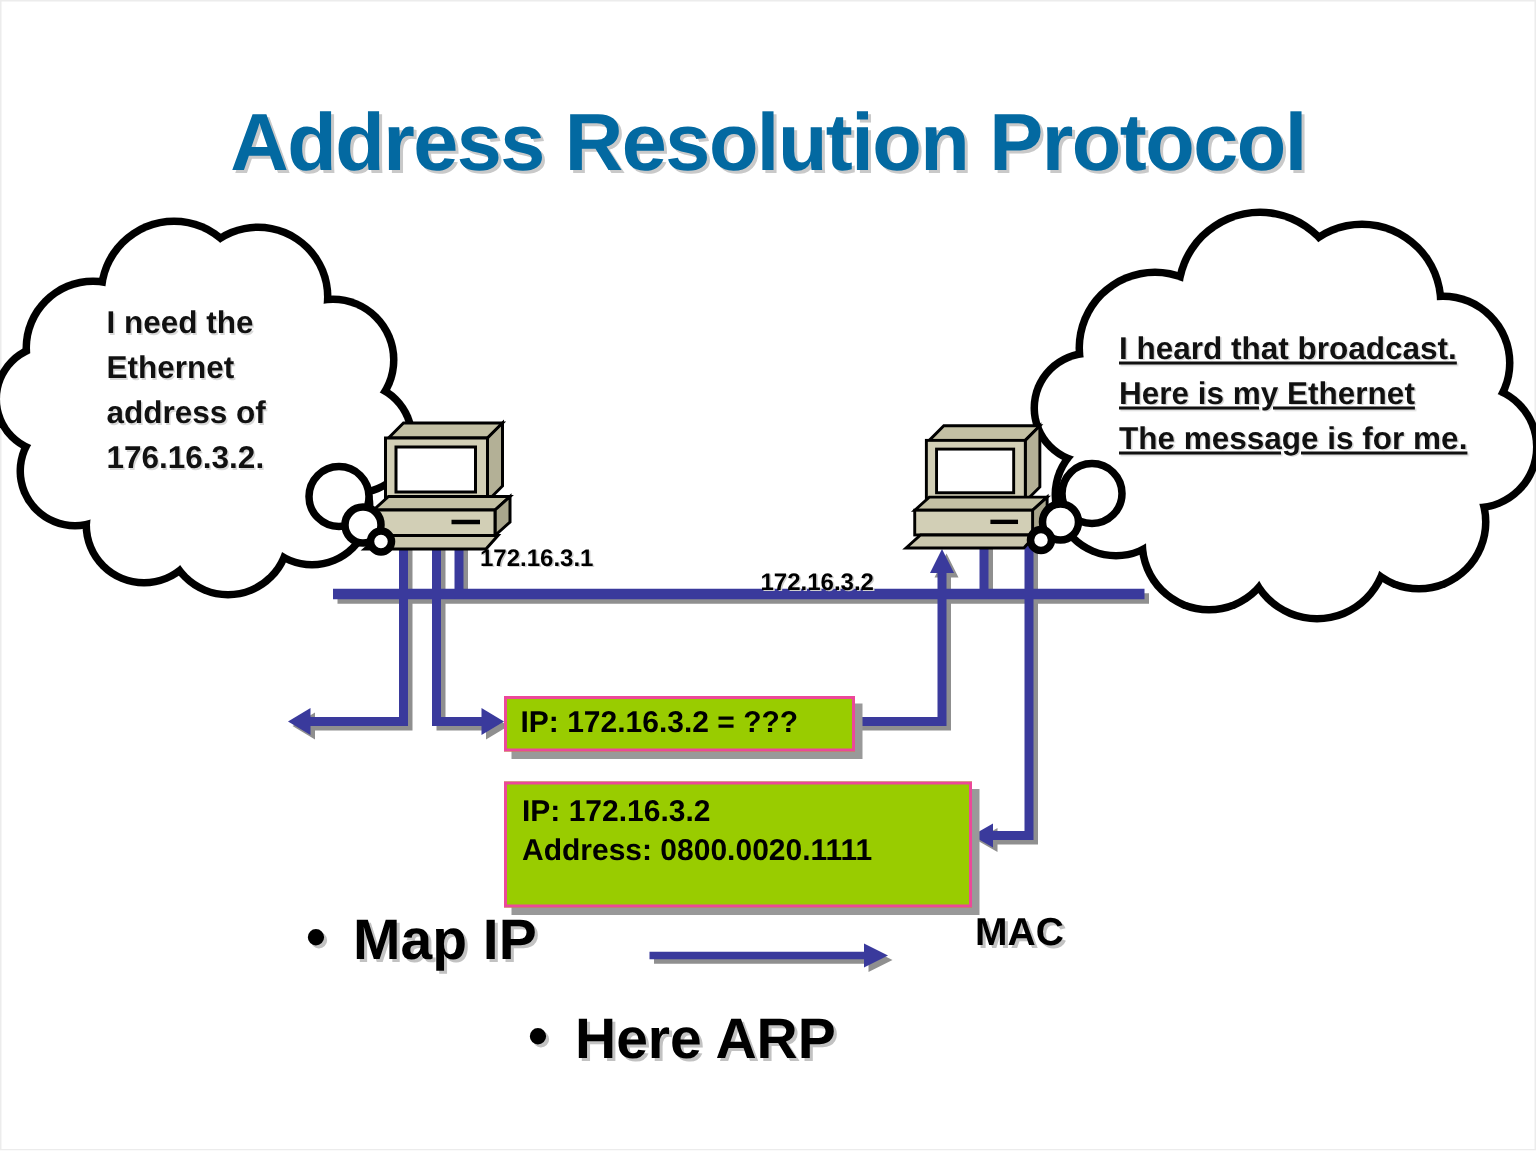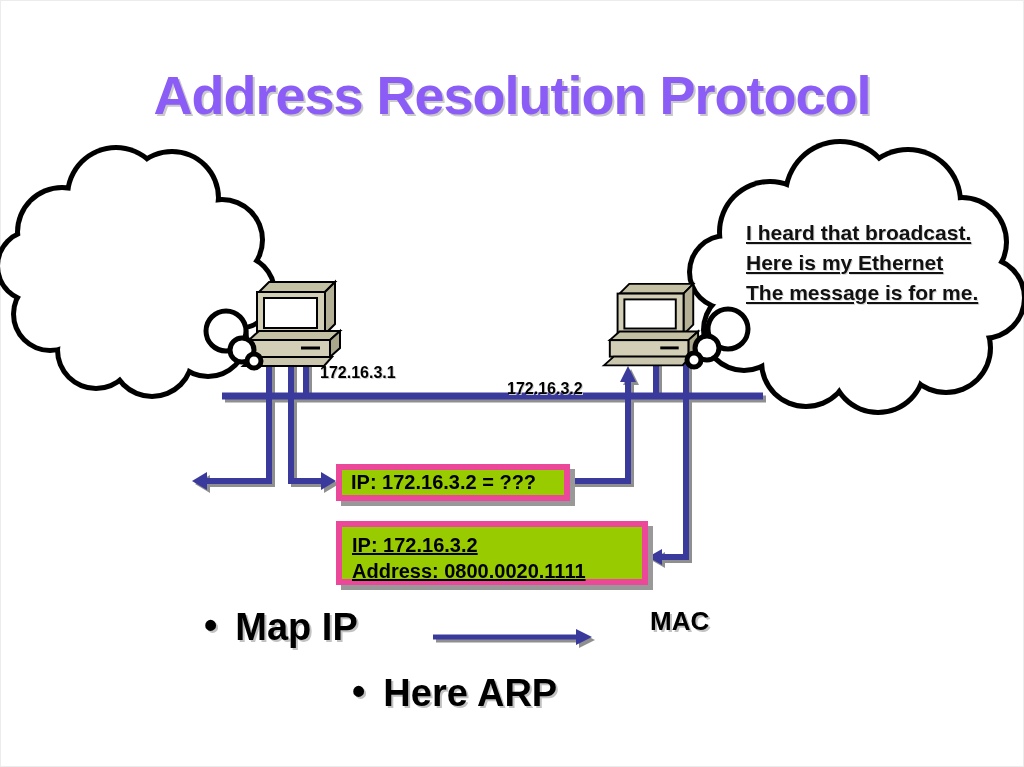--- a/index.html
+++ b/index.html
@@ -4,48 +4,48 @@
 <style>
   html,body{margin:0;padding:0;background:#fff;}
   .slide{
     position:relative;width:1024px;height:767px;background:#ffffff;
     font-family:"Liberation Sans", sans-serif;overflow:hidden;
     box-shadow:inset 0 0 0 1px #ececec;
   }
   .abs{position:absolute;}
   .slide-title{
     left:0;right:0;top:64px;text-align:center;
-    font-size:54px;font-weight:bold;color:#8b5cf6;letter-spacing:-1px;
+    font-size:54px;font-weight:bold;color:#0369a1;letter-spacing:-1px;
     text-shadow:2px 2px 0 #c9c9c9;white-space:nowrap;
   }
   .cloud-text{
     font-size:21px;font-weight:bold;color:#111;line-height:30px;
     text-shadow:1px 1px 0 #d8d8d8;
   }
   .cloud-text-left{left:71px;top:201px;width:180px;}
   .cloud-text-right{left:746px;top:218px;width:260px;text-decoration:underline;}
   .ip-label{
     font-size:16px;font-weight:bold;color:#000;white-space:nowrap;
     text-shadow:1px 1px 0 #cfcfcf;
   }
   .ip-left{left:320px;top:364px;}
   .ip-right{left:507px;top:380px;}
   .green-box{
-    background:#99cc00;border:6px solid #ec4899;
+    background:#99cc00;border:2px solid #ec4899;
     box-shadow:5px 5px 0 #999999;
     font-size:20px;font-weight:bold;color:#000;
     box-sizing:border-box;
   }
   .arp-request-box{
     left:336px;top:464px;width:234px;height:37px;
     display:flex;align-items:center;padding-left:9px;white-space:nowrap;
   }
   .arp-reply-box{
-    left:336px;top:521px;width:312px;height:64px;
-    padding:5px 0 0 10px;line-height:26px;white-space:nowrap;text-decoration:underline;
+    left:336px;top:521px;width:312px;height:84px;
+    padding:5px 0 0 10px;line-height:26px;white-space:nowrap;
   }
   .bullet-row{
     display:flex;align-items:center;
     font-size:38px;font-weight:bold;color:#000;white-space:nowrap;
     text-shadow:2px 2px 0 #c2c2c2;
   }
   .bullet-dot{display:inline-block;margin-right:18px;transform:translateY(-2px);}
   .bullet1{left:204px;top:606px;}
   .bullet1-right{left:650px;top:606px;font-size:26px;font-weight:bold;
     text-shadow:2px 2px 0 #c2c2c2;}
@@ -166,20 +166,26 @@
     </g>
     <g fill="#fff" stroke="#000" stroke-width="5">
       <circle cx="728" cy="329" r="20"></circle>
         <circle cx="707" cy="348" r="12"></circle>
       <circle cx="694" cy="360" r="7"></circle>
     </g>
   </svg>
 
   <div class="abs slide-title">Address Resolution Protocol</div>
 
+  <div class="abs cloud-text cloud-text-left">
+    <div>I need the</div>
+    <div>Ethernet</div>
+    <div>address of</div>
+    <div>176.16.3.2.</div>
+  </div>
 
   <div class="abs cloud-text cloud-text-right">
     <div>I heard that broadcast.</div>
     <div>Here is my Ethernet</div>
     <div>The message is for me.</div>
   </div>
 
   <div class="abs ip-label ip-left">172.16.3.1</div>
   <div class="abs ip-label ip-right">172.16.3.2</div>
 

